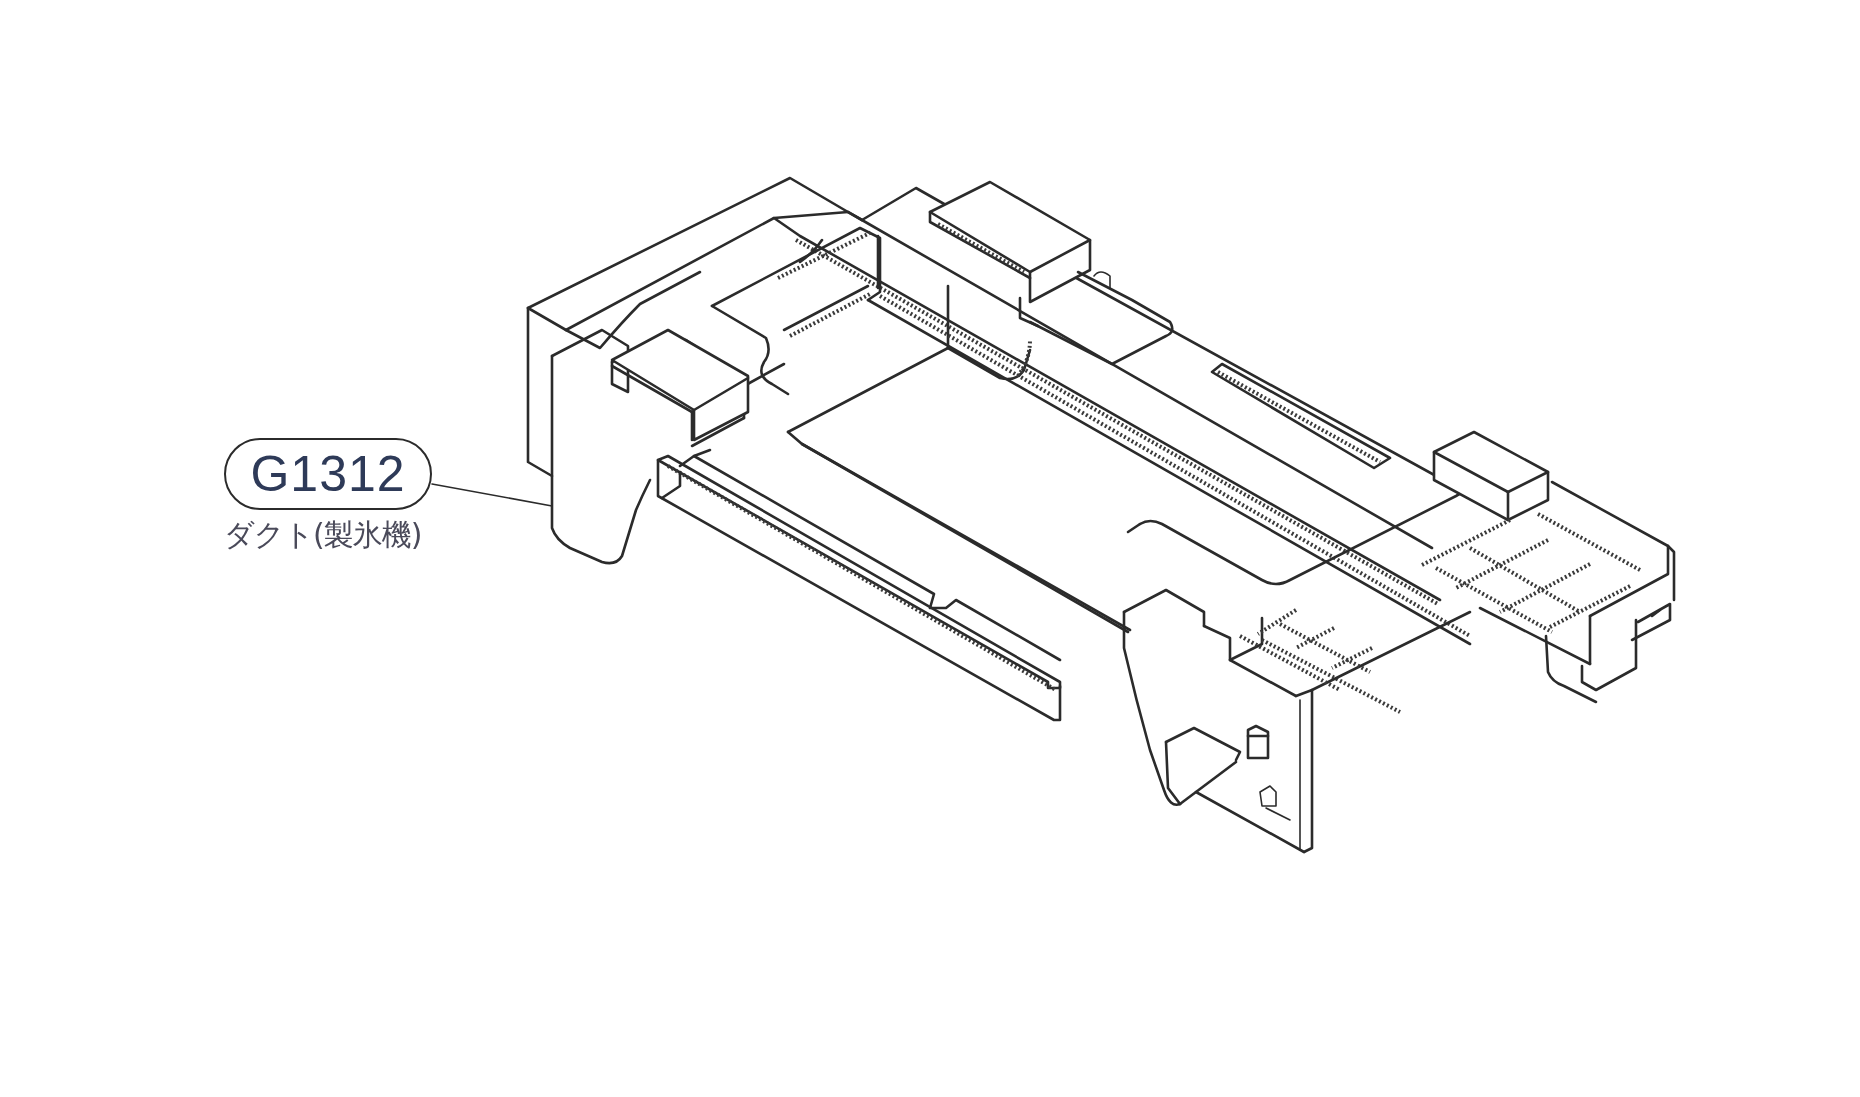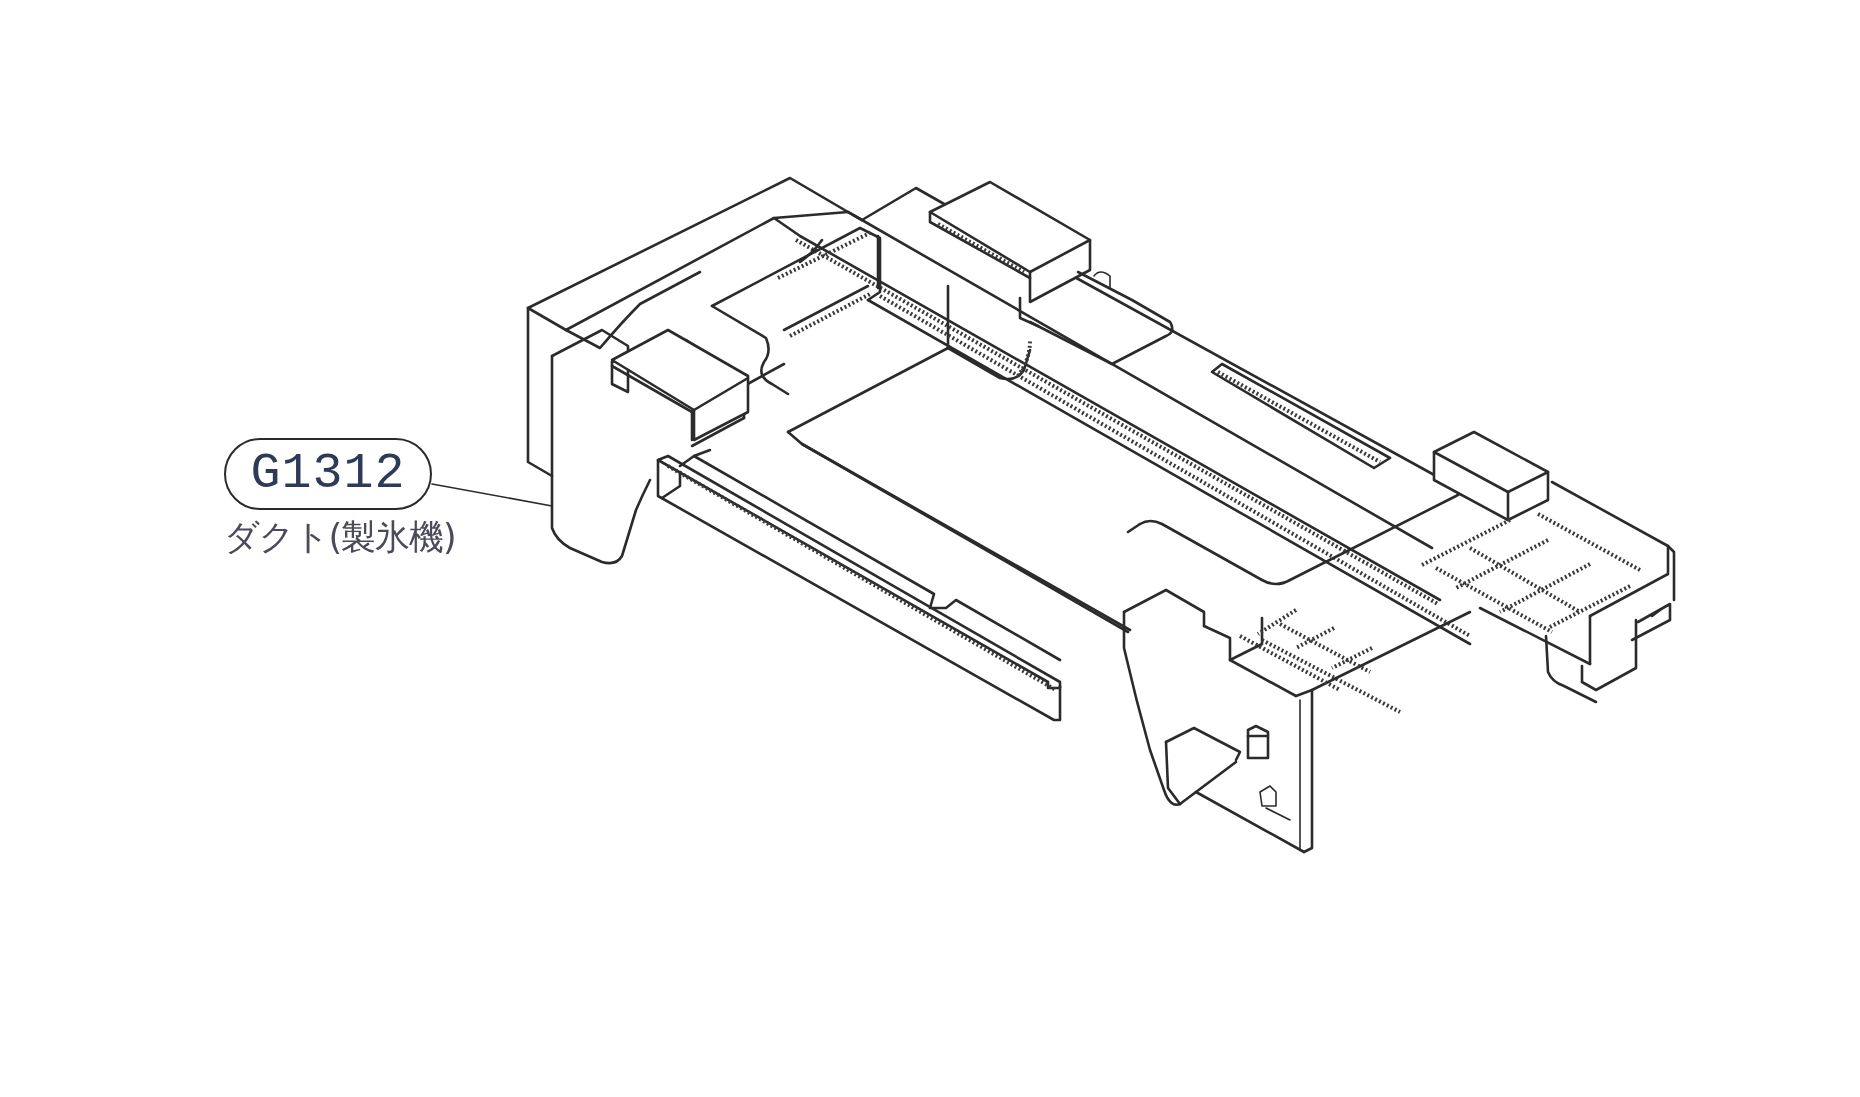--- a/index.html
+++ b/index.html
@@ -60,32 +60,32 @@
       height: 72px;
       border: 2.6px solid #2b2b2b;
       border-radius: 36px;
       box-sizing: border-box;
       display: flex;
       align-items: center;
       justify-content: center;
       background: #ffffff;
     }
     .callout-number {
-      font-family: Liberation Mono, monospace;
+      font-family: Liberation Sans, sans-serif;
       font-size: 50px;
       color: #2e3a58;
       letter-spacing: 1px;
       line-height: 1;
     }
     .callout-name {
       position: absolute;
       left: 224px;
       top: 520px;
       font-family: "DejaVu Sans", sans-serif;
-      font-size: 35px;
+      font-size: 30px;
       color: #4a4a5a;
       white-space: nowrap;
       line-height: 1;
       letter-spacing: -1px;
     }
   </style>
 </head>
 <body>
 
 <div class="canvas">

